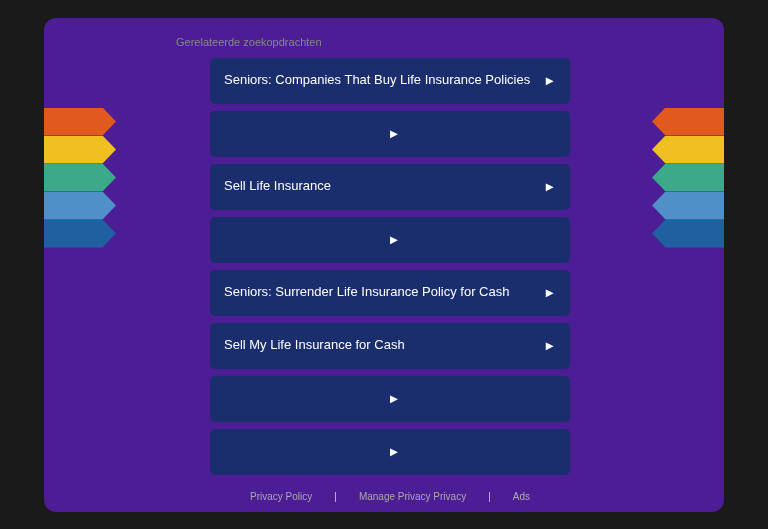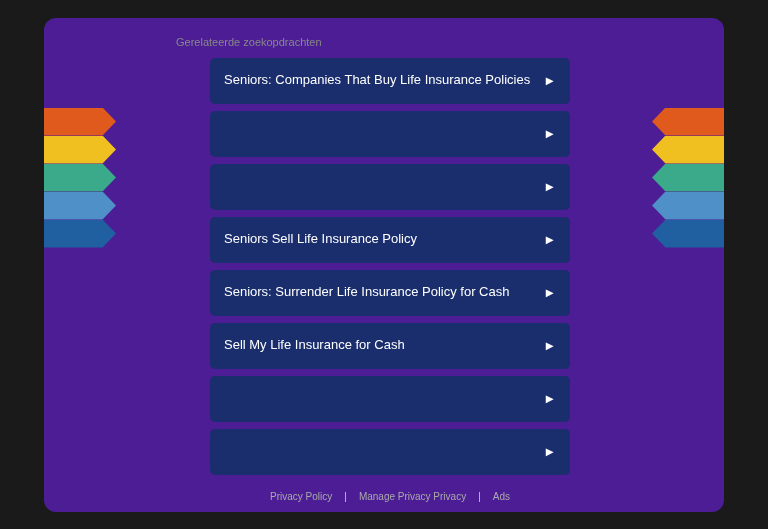--- a/index.html
+++ b/index.html
@@ -75,21 +75,21 @@
     }
     .search-btn {
       background: #1a2e6e;
       color: #ffffff;
       border: none;
       border-radius: 5px;
       padding: 0 14px;
       height: 46px;
       display: flex;
       align-items: center;
-      justify-content: flex-end;
+      justify-content: center;
       cursor: pointer;
       font-size: 13px;
       font-weight: 500;
       text-align: left;
       width: 100%;
     }
     .search-btn .btn-text {
       flex: 1;
       line-height: 1.3;
     }
@@ -97,21 +97,21 @@
       font-size: 13px;
       color: #ffffff;
       margin-left: 8px;
       flex-shrink: 0;
     }
     .footer {
       margin-top: 8px;
       font-size: 10px;
       color: #aaa;
       display: flex;
-      gap: 12px;
+      gap: 22px;
       align-items: center;
     }
     .footer-sep {
       color: #ccc;
     }
     .footer a {
       color: #aaa;
       text-decoration: none;
     }
   </style>
@@ -141,24 +141,24 @@
   <div class="buttons-container">
 
   <button class="search-btn">
         <span class="btn-text">Seniors: Companies That Buy Life Insurance Policies</span>
         <span class="arrow">►</span>
       </button>
       <button class="search-btn">
         <span class="arrow">►</span>
       </button>
       <button class="search-btn">
+        <span class="btn-text">Sell Life Insurance</span>
         <span class="arrow">►</span>
       </button>
       <button class="search-btn">
-        <span class="btn-text">Seniors Sell Life Insurance Policy</span>
         <span class="arrow">►</span>
       </button>
       <button class="search-btn">
         <span class="btn-text">Seniors: Surrender Life Insurance Policy for Cash</span>
         <span class="arrow">►</span>
       </button>
       <button class="search-btn">
         <span class="btn-text">Sell My Life Insurance for Cash</span>
         <span class="arrow">►</span>
       </button>

